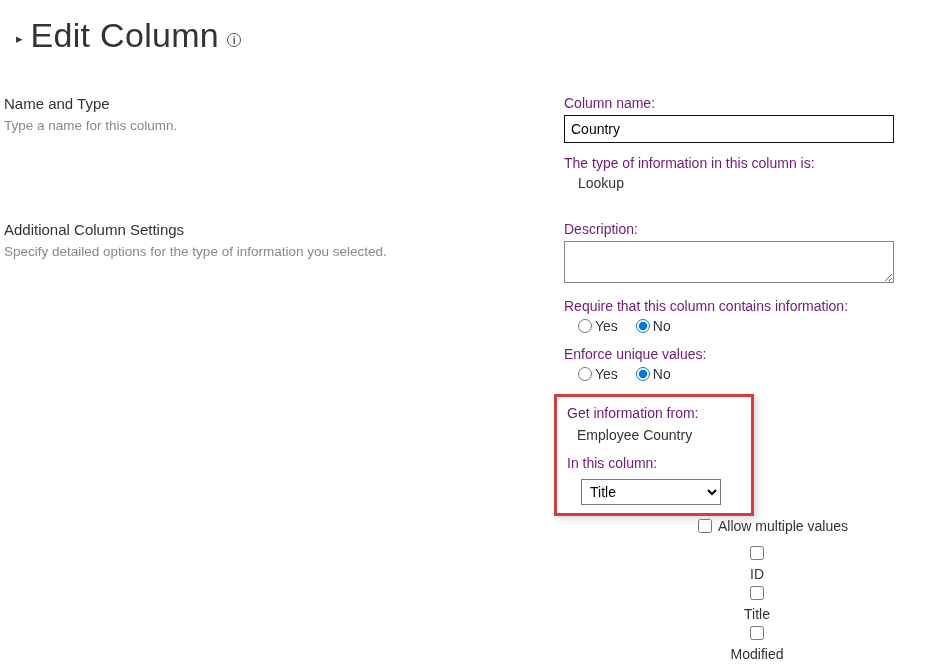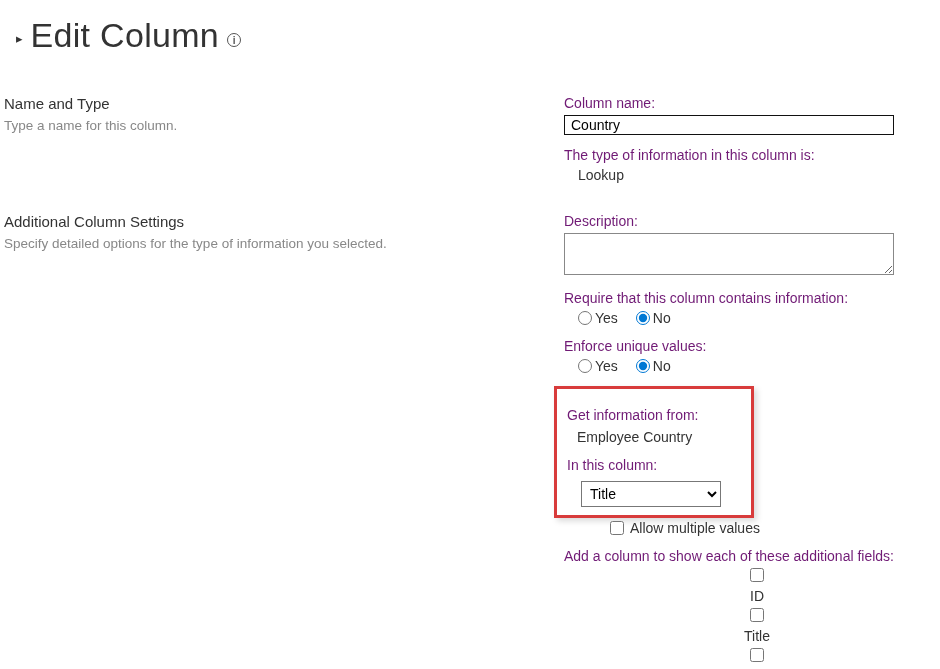--- a/index.html
+++ b/index.html
@@ -70,21 +70,21 @@
     color: #888;
     margin: 0;
   }
   .field-label {
     font-size: 14px;
     color: #701a75;
     margin-bottom: 4px;
   }
   .text-input {
     width: 330px;
-    height: 20px;
+    height: 28px;
     border: 1.5px solid #111;
     padding: 2px 6px;
     font-size: 14px;
     font-family: inherit;
   }
   .type-line {
     margin-top: 12px;
     font-size: 14px;
     color: #701a75;
   }
@@ -150,20 +150,21 @@
     margin-top: 4px;
     background: #fff;
   }
   .check-line {
     display: flex;
     align-items: center;
     gap: 6px;
     margin-left: 46px;
     margin-top: 2px;
     font-size: 14px;
+    justify-content: center;
   }
   .add-fields-list {
     margin-left: 14px;
     margin-top: 4px;
   }
   .add-fields-list .row {
     display: flex;
     align-items: center;
     gap: 6px;
     margin-bottom: 4px;
@@ -229,36 +230,35 @@
             <span>Yes</span>
           </label>
           <label>
             <input type="radio" name="uniq" checked="" style="">
             <span>No</span>
           </label>
         </div>
       </div>
 
       <div class="highlight-box">
-        <div class="field-label" style="margin-top:12px">Get information from:</div>
+        <div class="field-label" style="margin-top:2px">Get information from:</div>
         <div class="source-value">Employee Country</div>
 
         <div class="field-label" style="margin-top:12px">In this column:</div>
         <select class="select">
           <option>Title</option>
         </select>
       </div>
 
       <div class="check-line" style="margin-left:46px; margin-top:2px;">
         <input type="checkbox" style="">
         <span>Allow multiple values</span>
       </div>
 
       <div class="block" style="margin-top:12px">
-        <div class="field-label">Add a column to show each of these additional fields:</div>
         <div class="add-fields-list">
           <div class="row">
             <input type="checkbox" style="">
             <span>ID</span>
           </div>
           <div class="row">
             <input type="checkbox" style="">
             <span>Title</span>
           </div>
           <div class="row">

